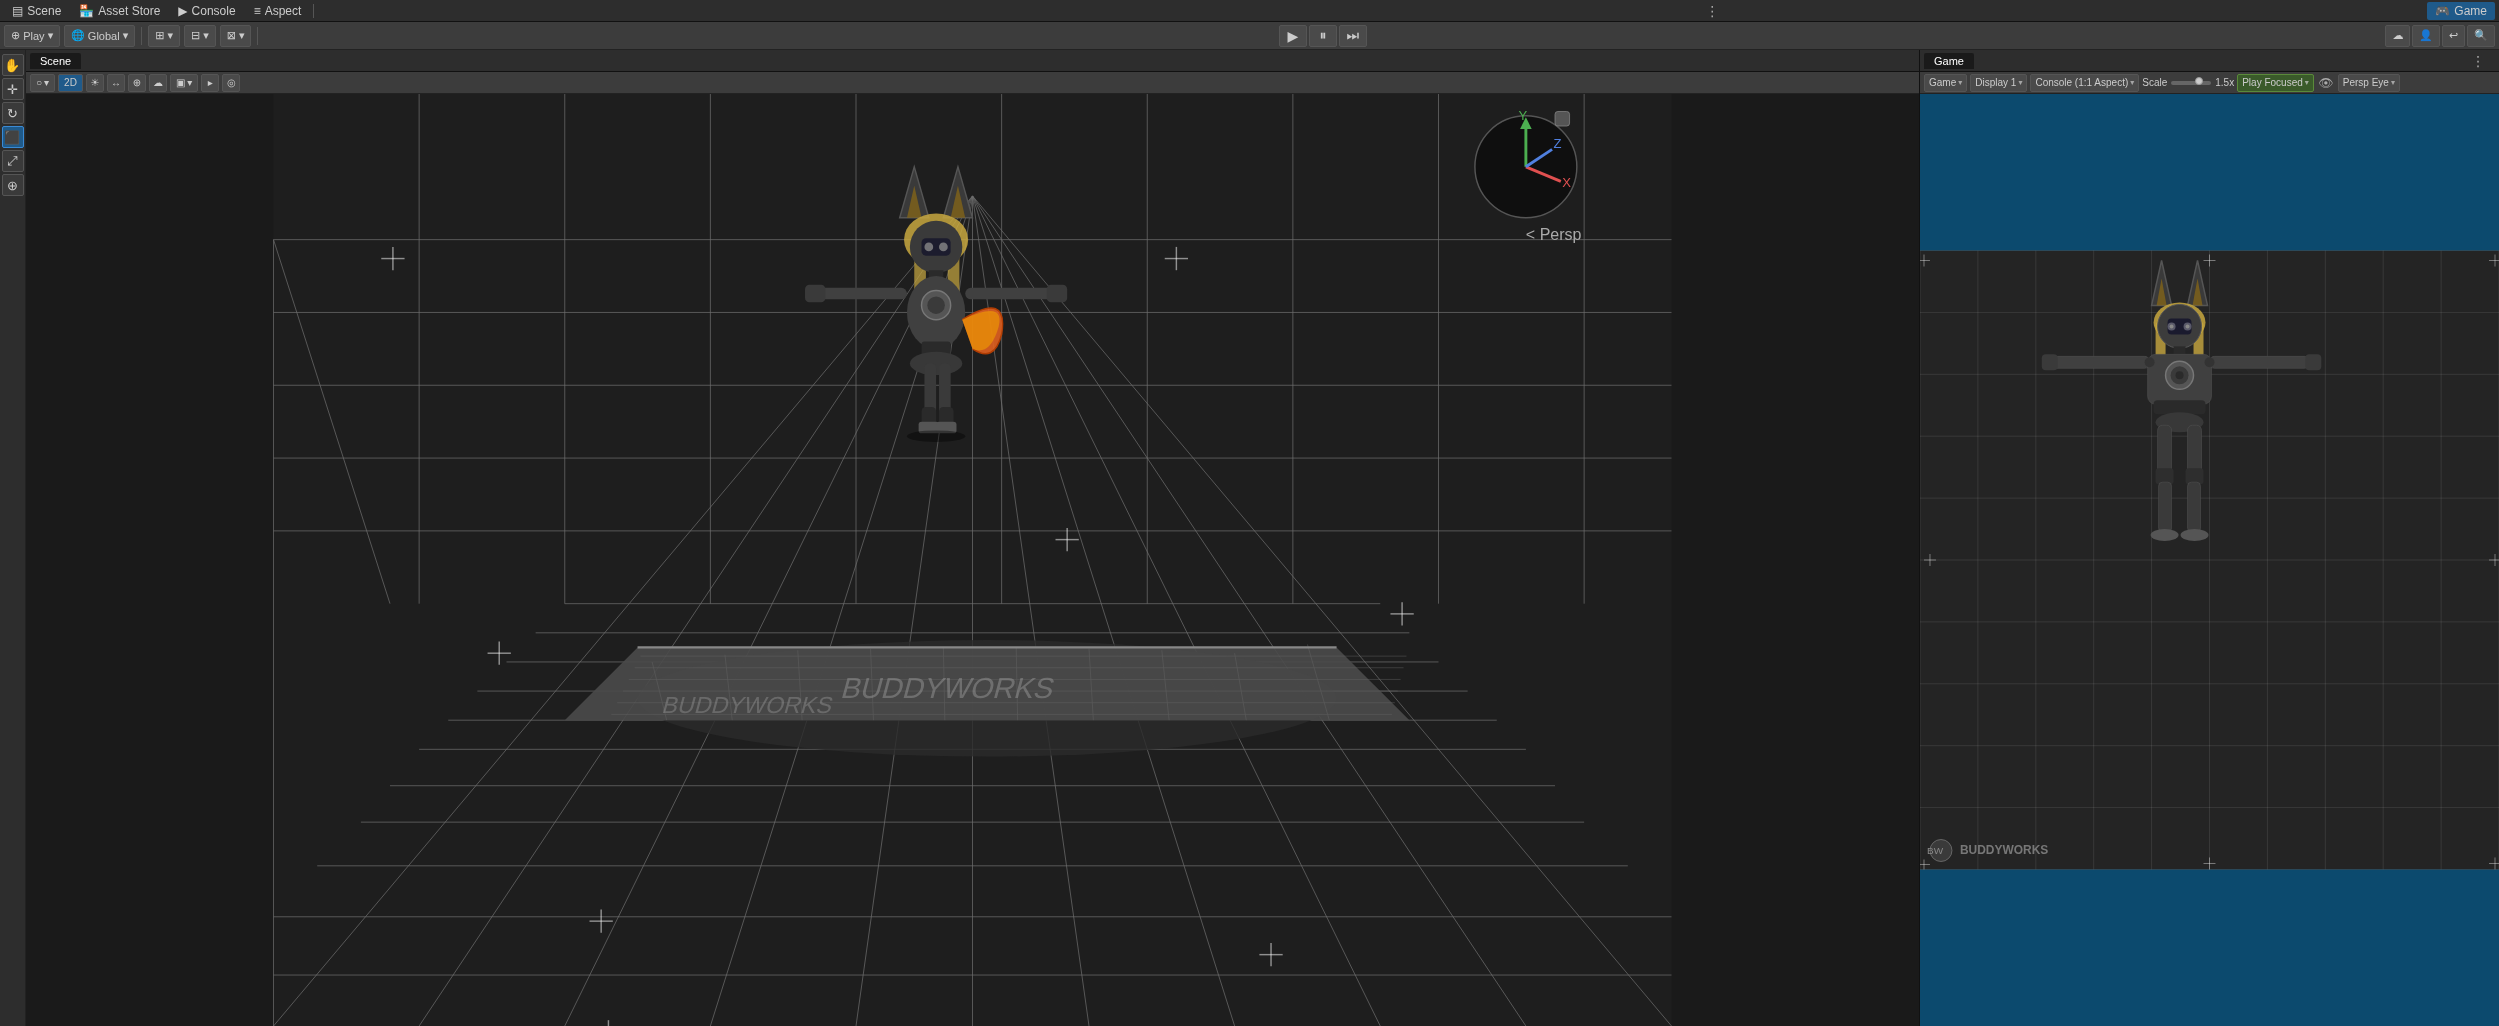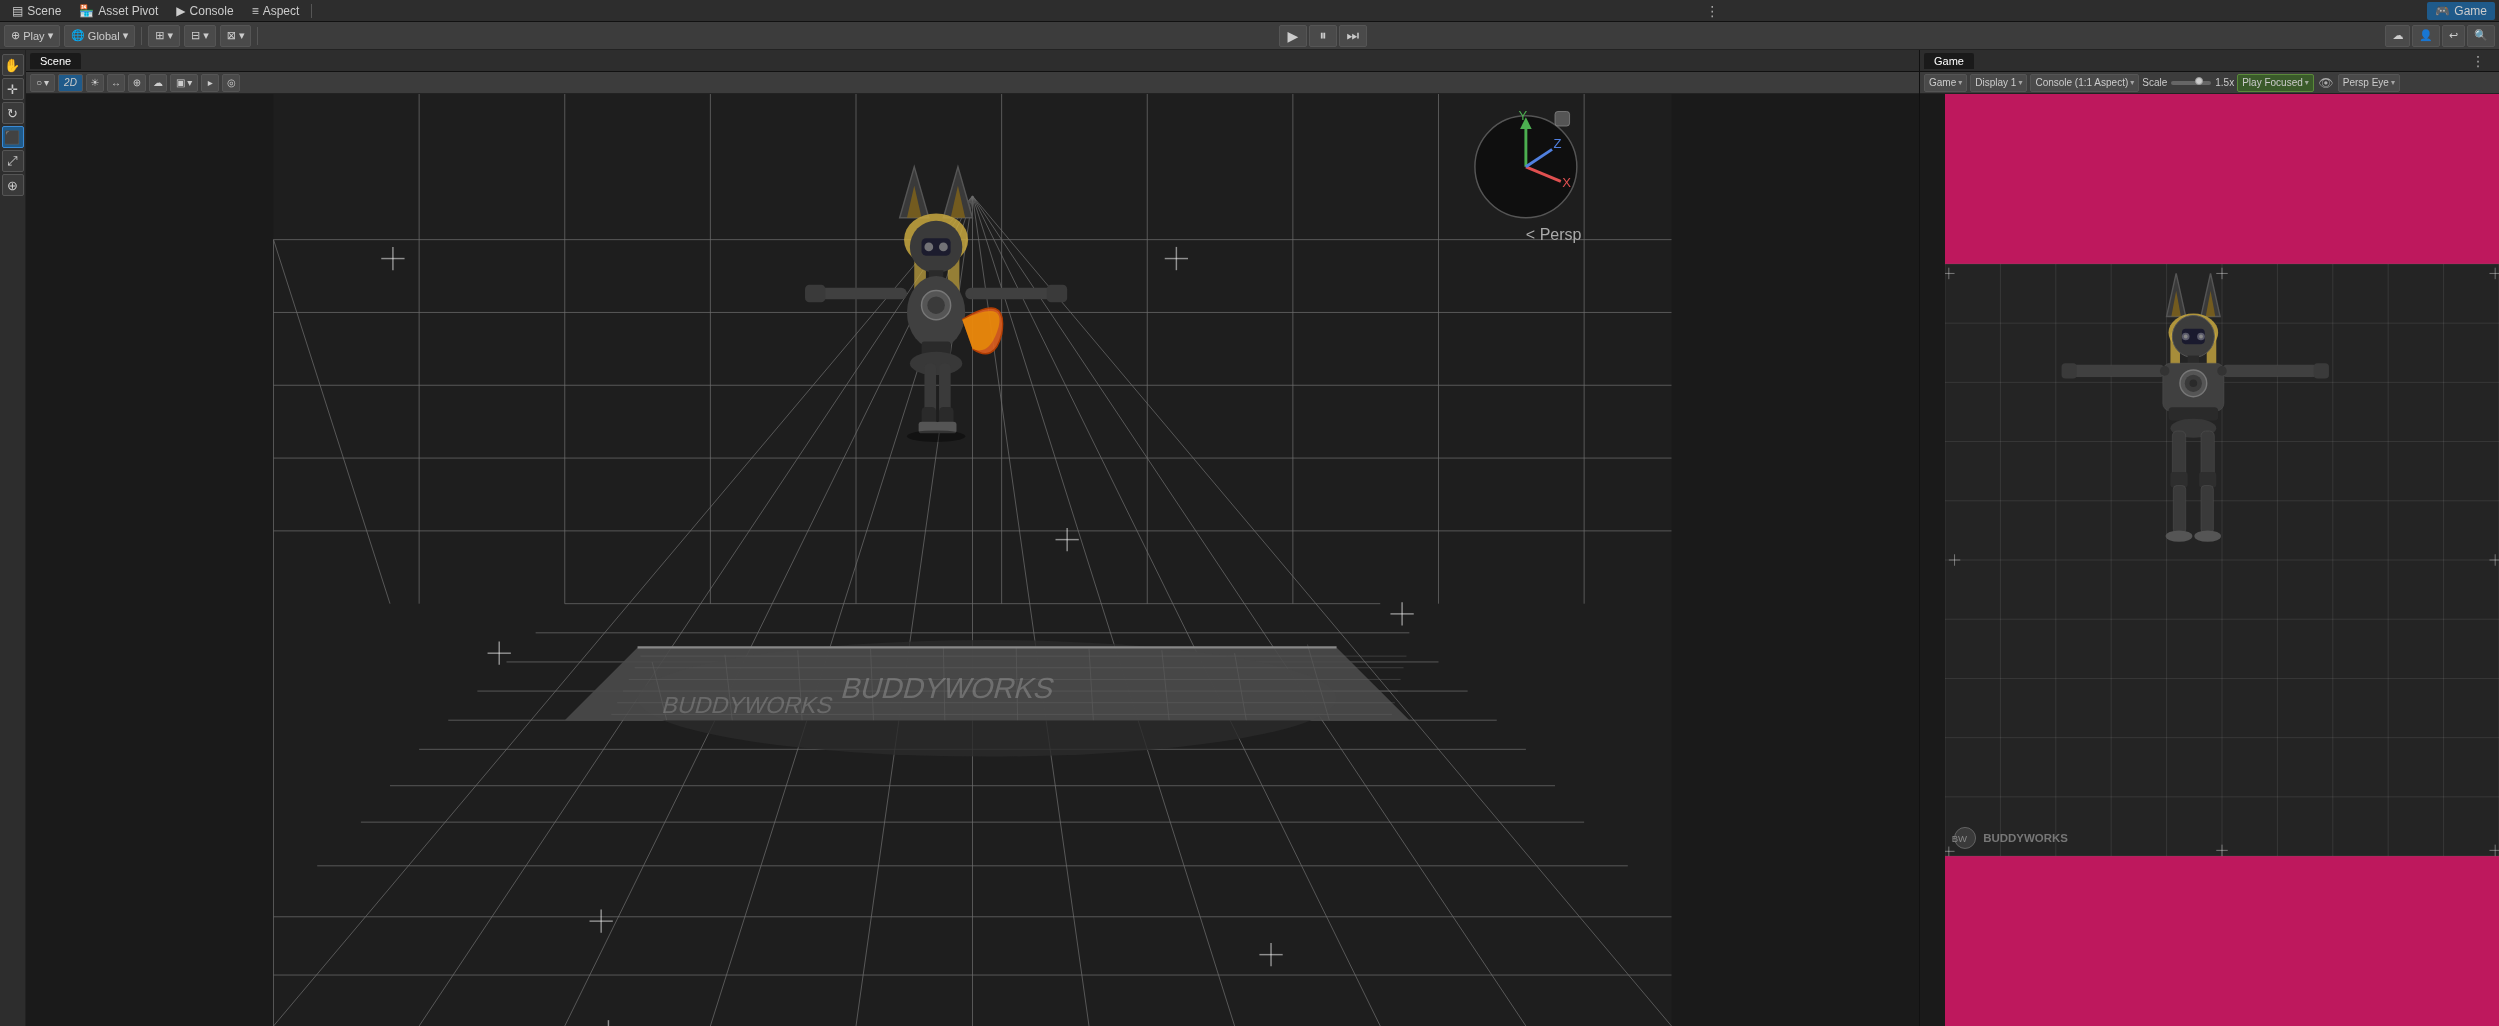--- a/index.html
+++ b/index.html
@@ -144,21 +144,21 @@
       background: #4a4a4a;
       border: 1px solid #555;
       border-radius: 2px;
       color: #ccc;
       font-size: 10px;
       cursor: pointer;
       display: flex;
       align-items: center;
       gap: 2px;
     }
-    .scene-toolbar-btn.active { background: #1f5a8a; font-style: italic; }
+    .scene-toolbar-btn.active { background: #1f5a8a; }
     .scene-toolbar-icon {
       width: 18px;
       height: 18px;
       background: #4a4a4a;
       border: 1px solid #555;
       border-radius: 2px;
       display: flex;
       align-items: center;
       justify-content: center;
       cursor: pointer;
@@ -222,23 +222,22 @@
       opacity: 0.7;
     }
 
     
     .game-viewport {
       position: absolute;
       top: 44px;
       left: 0;
       right: 0;
       bottom: 0;
-      background: #be185d;
+      background: #0c4a6e;
       overflow: hidden;
-      margin-left: 25px;
     }
 
     
     .scene-svg {
       width: 100%;
       height: 100%;
     }
 
     
     .three-dots {
@@ -289,21 +288,21 @@
 </head>
 <body>
 
 <div class="top-bar">
   <div class="top-bar-item">
     <span>▤</span>
     <span>Scene</span>
   </div>
   <div class="top-bar-item">
     <span>🏪</span>
-    <span>Asset Pivot</span>
+    <span>Asset Store</span>
   </div>
   <div class="top-bar-item">
     <span>▶</span>
     <span>Console</span>
   </div>
   <div class="top-bar-item">
     <span>≡</span>
     <span>Aspect</span>
   </div>
   <div class="top-bar-separator"></div>

